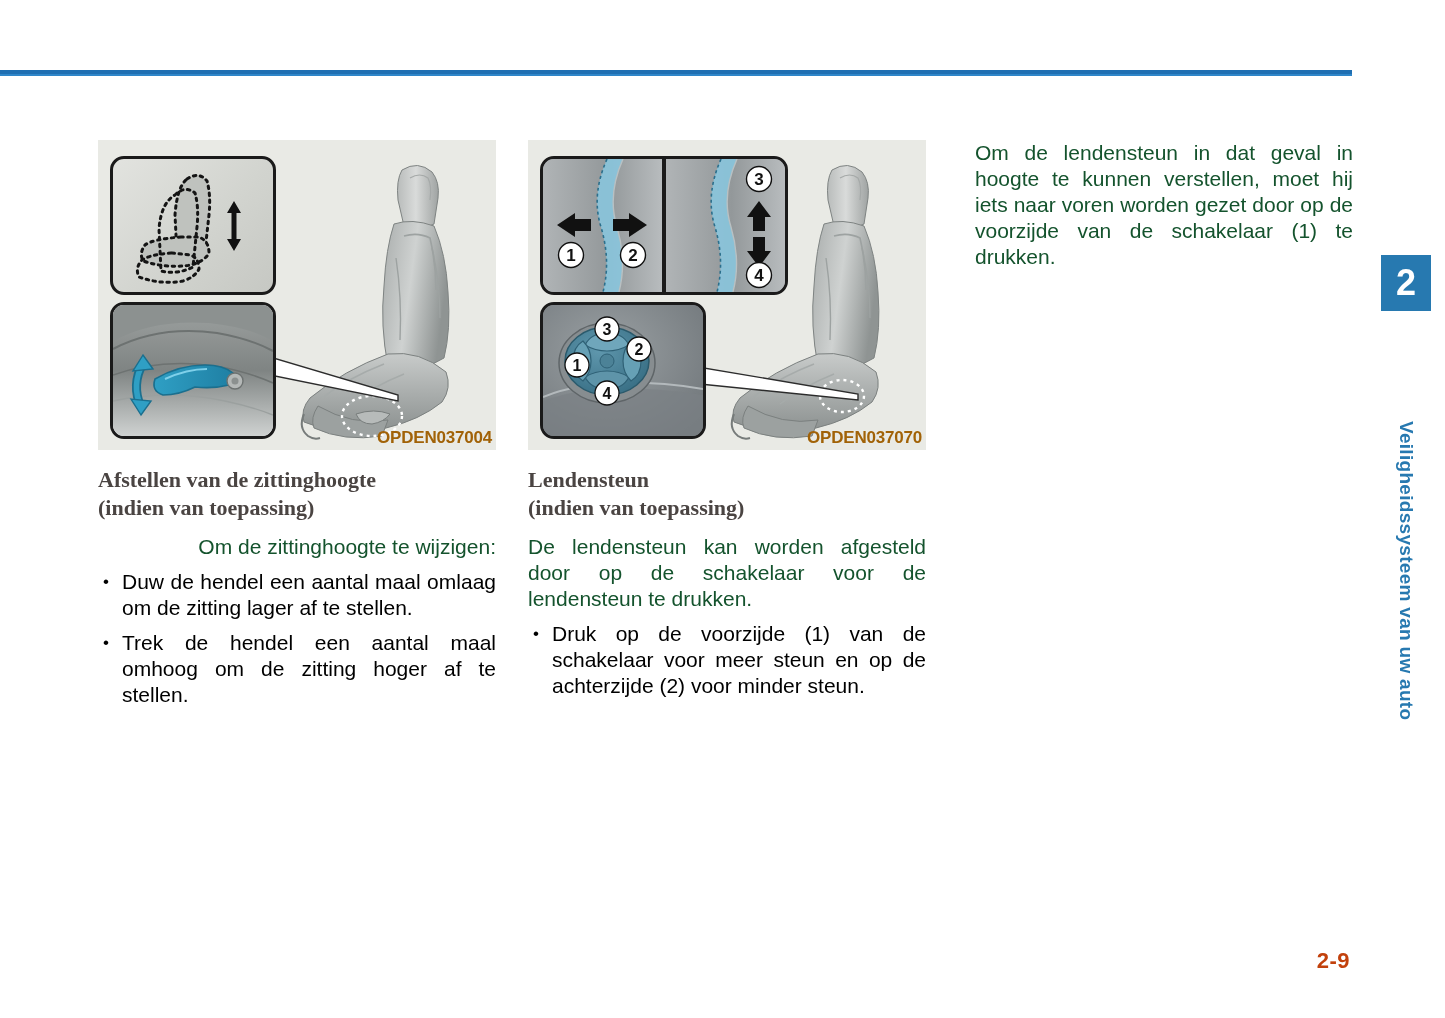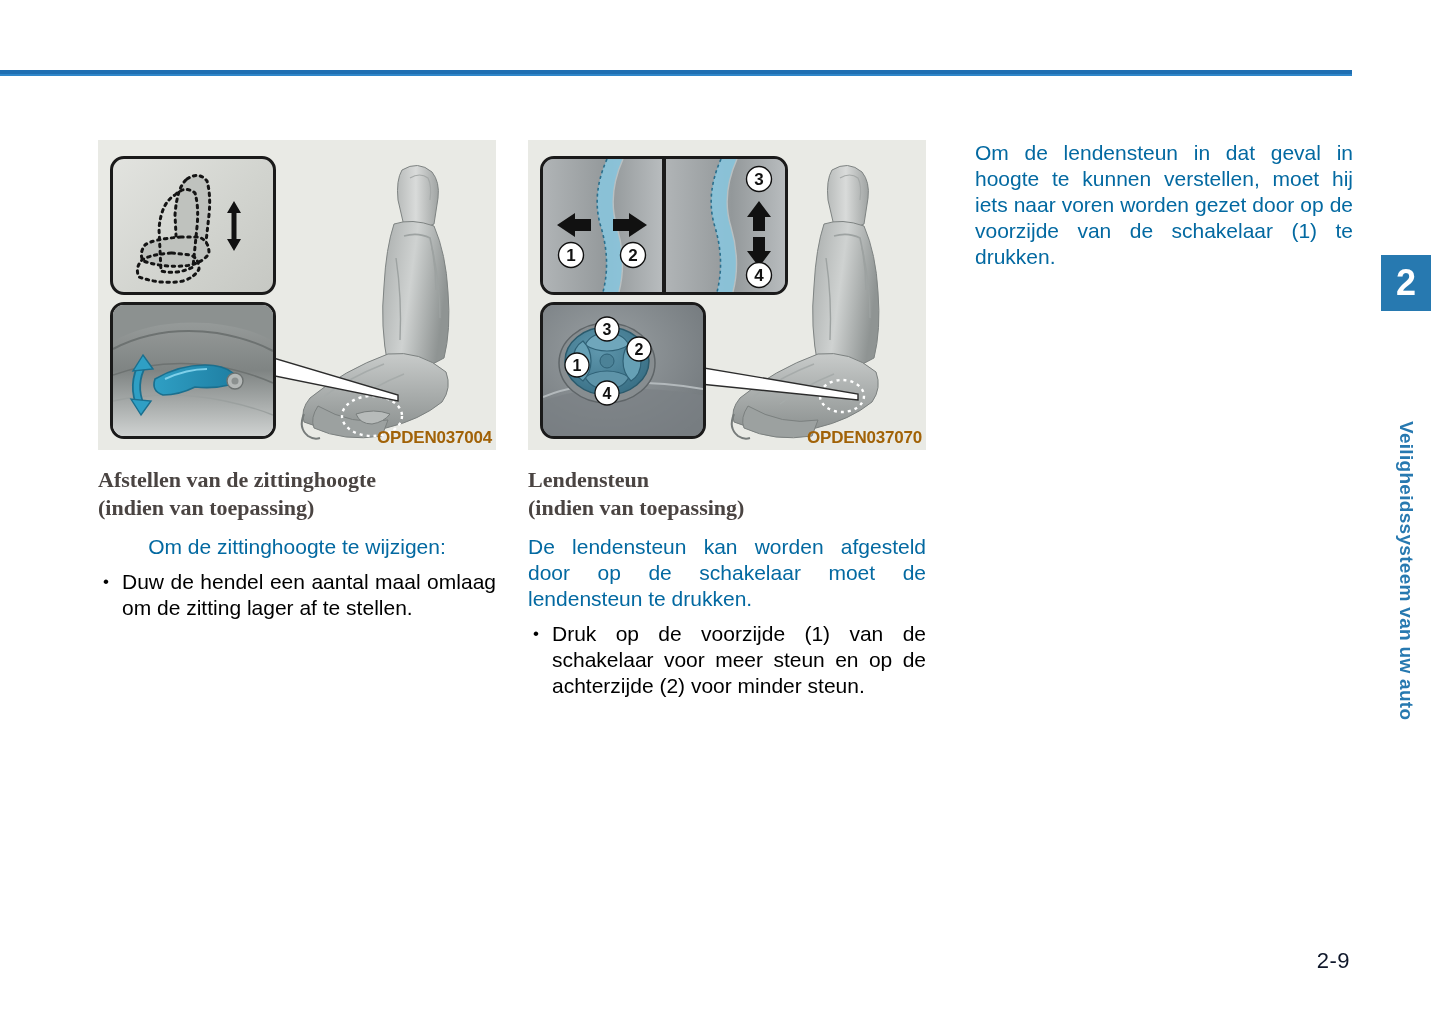--- a/index.html
+++ b/index.html
@@ -60,22 +60,22 @@
     transform-origin: center center;
     white-space: nowrap;
   }
 
   
   .page-number {
     position: absolute;
     right: 95px;
     top: 948px;
     font-size: 22px;
-    font-weight: normal;
-    color: #0f172a;
+    font-weight: bold;
+    color: #c2410c;
     letter-spacing: .5px;
     text-align: right;
   }
 
   
   .col { position: absolute; top: 140px; }
   .col-1 { left: 98px;  width: 398px; }
   .col-2 { left: 528px; width: 398px; }
   .col-3 { left: 975px; width: 378px; }
 
@@ -151,23 +151,23 @@
     font-size: 22px;
     line-height: 28px;
     color: #4a4442;
     margin: 16px 0 0 0;
   }
   .para {
     font-size: 21px;
     line-height: 26px;
     margin: 12px 0 0 0;
     text-align: justify;
-    color: #0369a1;
-  }
-  .para.first { text-align: center; }
+    color: #14532d;
+  }
+  .para.first { text-align: right; }
   ul.bullets {
     list-style: none;
     margin: 9px 0 0 0;
     padding: 0;
   }
   ul.bullets li {
     position: relative;
     padding-left: 24px;
     font-size: 21px;
     line-height: 26px;
@@ -303,20 +303,21 @@
 
   <div class="head">
     <span>Afstellen van de zittinghoogte</span><br>
     <span>(indien van toepassing)</span>
   </div>
 
   <p class="para first">Om de zittinghoogte te wijzigen:</p>
 
   <ul class="bullets">
     <li>Duw de hendel een aantal maal omlaag om de zitting lager af te stellen.</li>
+    <li>Trek de hendel een aantal maal omhoog om de zitting hoger af te stellen.</li>
   </ul>
 </div>
 
 <div class="col col-2">
 
   <div class="figure">
 
     <div class="seat-art">
       <svg width="210" height="285" viewBox="0 0 210 285">
         <defs>
@@ -462,21 +463,21 @@
     </div>
 
     <div class="fig-code">OPDEN037070</div>
   </div>
 
   <div class="head">
     <span>Lendensteun</span><br>
     <span>(indien van toepassing)</span>
   </div>
 
-  <p class="para">De lendensteun kan worden afgesteld door op de schakelaar moet de lendensteun te drukken.</p>
+  <p class="para">De lendensteun kan worden afgesteld door op de schakelaar voor de lendensteun te drukken.</p>
 
   <ul class="bullets">
     <li>Druk op de voorzijde (1) van de schakelaar voor meer steun en op de achterzijde (2) voor minder steun.</li>
   </ul>
 </div>
 
 <div class="col col-3">
   <p class="para">Om de lendensteun in dat geval in hoogte te kunnen verstellen, moet hij iets naar voren worden gezet door op de voorzijde van de schakelaar (1) te drukken.</p>
 </div>
 

